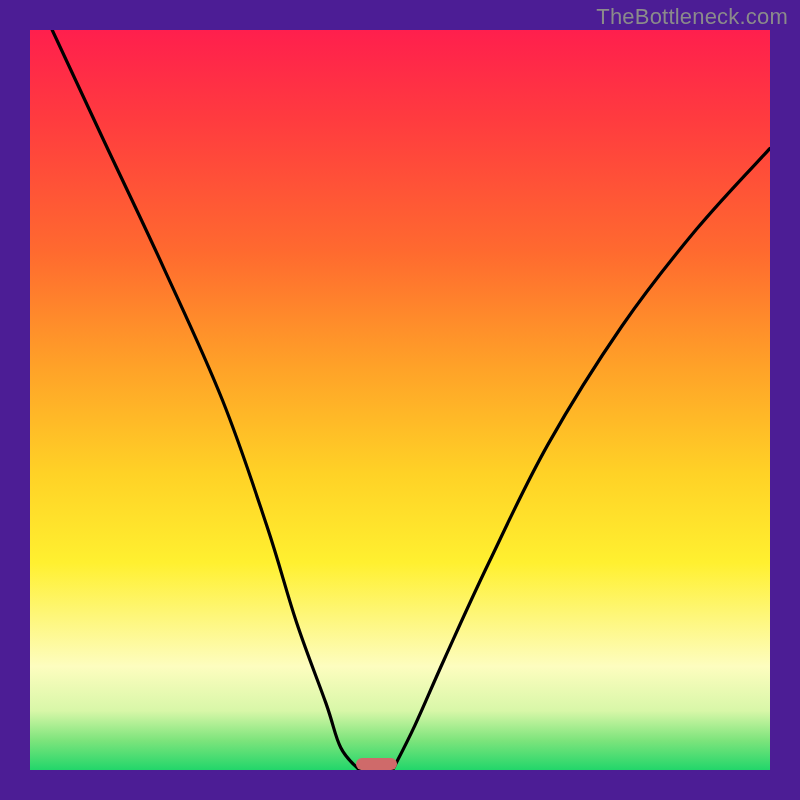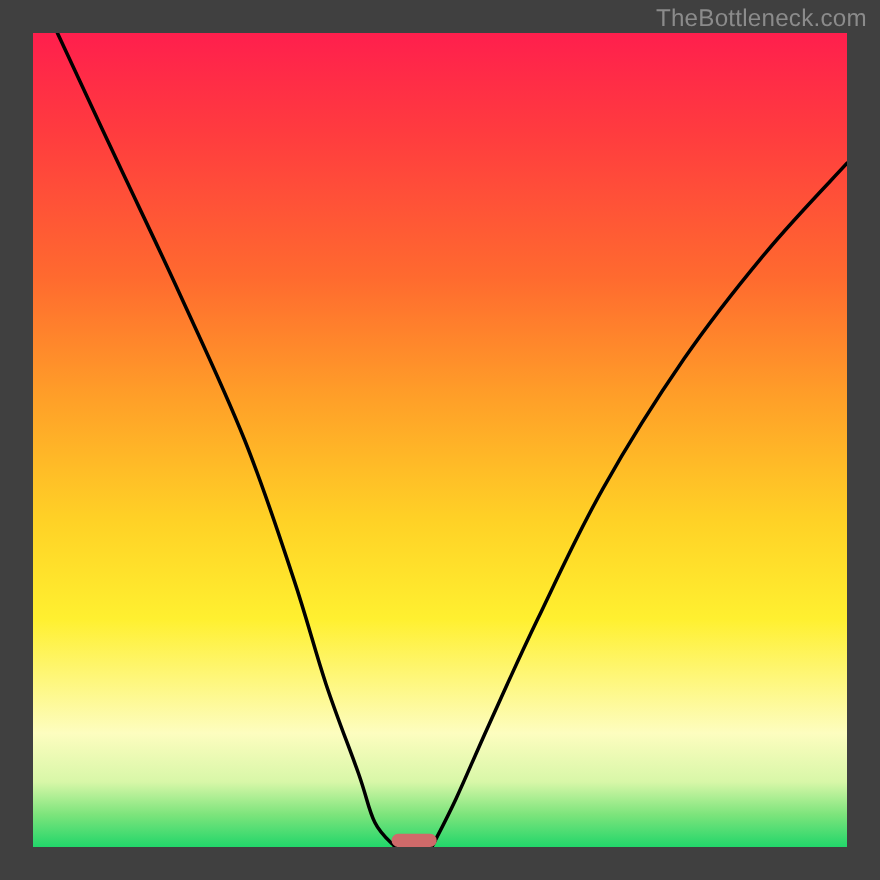--- a/index.html
+++ b/index.html
@@ -10,21 +10,21 @@
     background: #000;
     overflow: hidden;
     font-family: Arial, Helvetica, sans-serif;
   }
   .frame {
     position: absolute;
     top: 0;
     left: 0;
     width: 800px;
     height: 800px;
-    background: #404040;
+    background: #4c1d95;
   }
   .plot {
     position: absolute;
     top: 30px;
     left: 30px;
     width: 740px;
     height: 740px;
     
     background: linear-gradient(
       to bottom,

